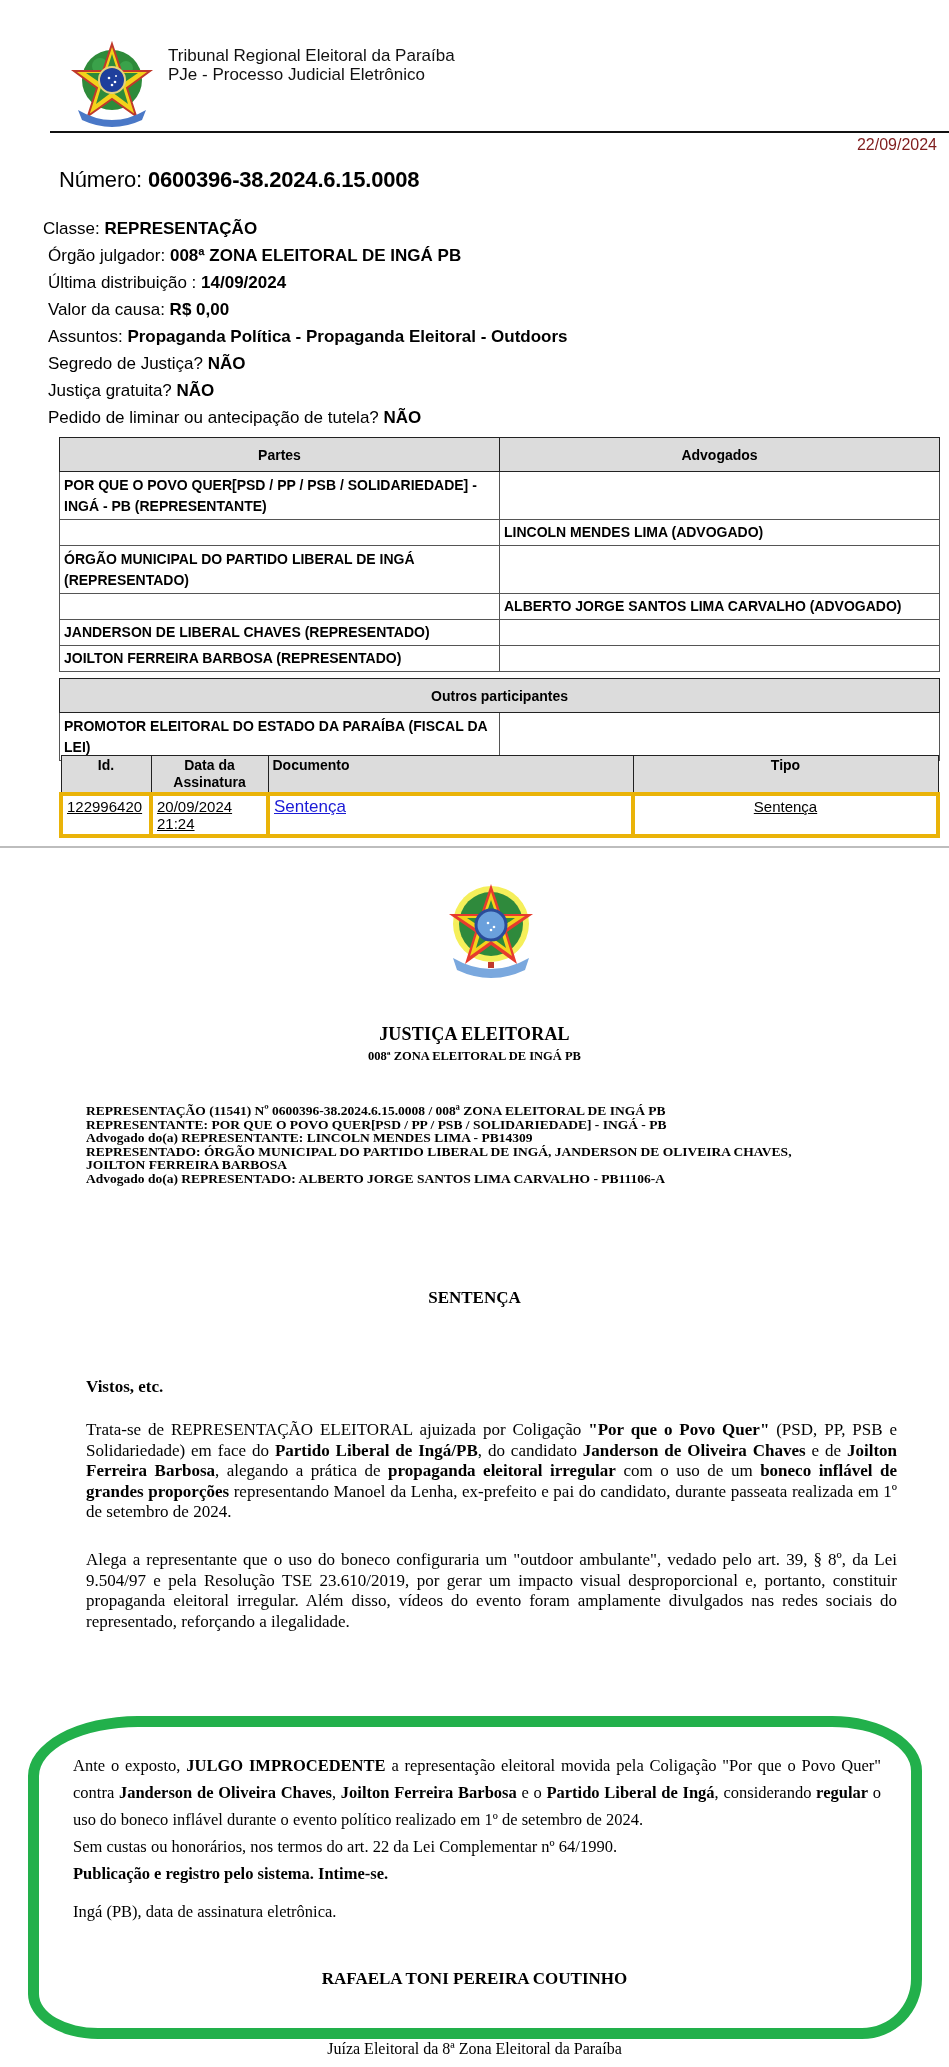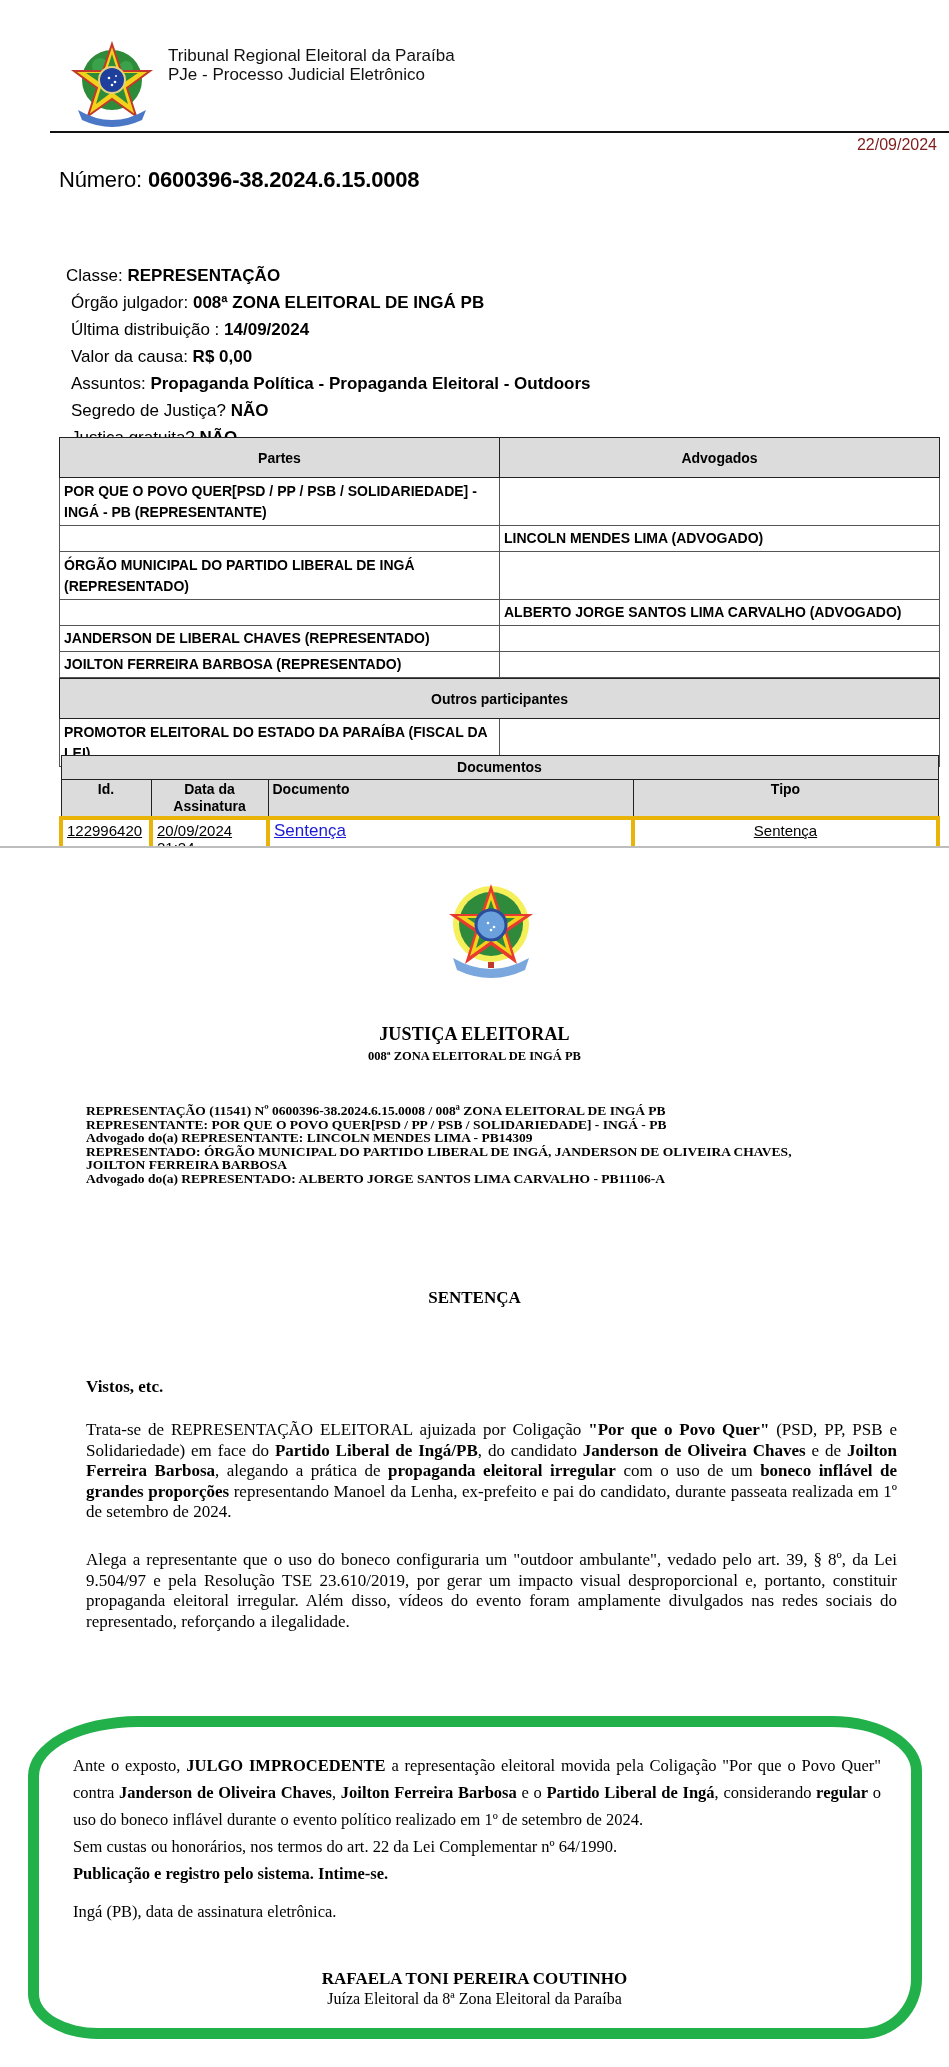--- a/index.html
+++ b/index.html
@@ -9,27 +9,27 @@
   
   .page1 { position: absolute; left: 0; top: 0; width: 949px; height: 847px; overflow: hidden; background: #fff; }
   .hdr-logo { position: absolute; left: 70px; top: 38px; width: 84px; height: 90px; }
   .hdr-title { position: absolute; left: 168px; top: 46px; font-size: 17px; line-height: 19px; color: #111; }
   .hdr-rule { position: absolute; left: 50px; top: 131px; width: 899px; height: 2px; background: #111; }
   .print-date { position: absolute; right: 12px; top: 136px; font-size: 16px; color: #7f1d1d; }
 
   .numero { position: absolute; left: 59px; top: 167px; font-size: 22px; letter-spacing: -0.2px; }
   .numero b { font-weight: bold; }
 
-  .info { position: absolute; left: 66px; top: 215px; font-size: 17px; line-height: 27px; margin-top: 47px; }
+  .info { position: absolute; left: 43px; top: 215px; font-size: 17px; line-height: 27px; }
   .info .row { white-space: nowrap; }
   .info .row.indent { padding-left: 5px; }
   .info b { font-weight: bold; }
 
   table.pj { position: absolute; left: 59px; width: 881px; border-collapse: collapse; font-size: 14px; }
-  table.pj th { background: #dcdcdc; font-weight: bold; text-align: center; border: 1px solid #222; height: 40px; padding: 2px 4px; font-size: 14px; }
+  table.pj th { background: #dcdcdc; font-weight: bold; text-align: center; border: 1px solid #222; height: 34px; padding: 2px 4px; font-size: 14px; }
   table.pj td { border: 1px solid #555; padding: 2px 4px; vertical-align: middle; font-weight: bold; line-height: 21px; }
   table.pj td.c1 { width: 440px; }
   .tbl-partes { top: 437px; }
   .tbl-outros { top: 678px; }
 
   table.docs { position: absolute; left: 59px; top: 755px; width: 881px; border-collapse: collapse; font-size: 14px; }
   table.docs th { background: #dcdcdc; font-weight: bold; border: 1px solid #222; padding: 1px 4px; line-height: 17px; }
   table.docs th.title { height: 24px; text-align: center; }
   table.docs td { border: 4px solid #eab308; padding: 2px 4px; vertical-align: top; font-size: 15px; line-height: 17px; text-decoration: underline; }
   .doc-link { color: #1a1ad6; text-decoration: underline; font-size: 17px; cursor: pointer; }
@@ -56,21 +56,21 @@
   .para2 { top: 702px; }
 
   
   .green-frame { position: absolute; left: 28px; top: 868px; width: 894px; height: 323px; border: 11px solid #22b04b; border-radius: 110px 90px 60px 70px / 60px 55px 60px 45px; pointer-events: none; }
 
   .conclusion { position: absolute; left: 73px; top: 904px; width: 808px; font-size: 16.5px; line-height: 27px; text-align: justify; }
   .conclusion b { font-weight: bold; }
   .conclusion .line { text-align: left; }
   .place-date { position: absolute; left: 73px; top: 1054px; font-size: 16.5px; }
   .signer { position: absolute; left: 0; width: 949px; top: 1121px; text-align: center; font-size: 17px; font-weight: bold; }
-  .signer-role { position: absolute; left: 0; width: 949px; top: 1142px; text-align: center; font-size: 16px; }
+  .signer-role { position: absolute; left: 0; width: 949px; top: 1192px; text-align: center; font-size: 16px; }
 </style>
 </head>
 <body>
 
 <div class="page1">
   <svg class="hdr-logo" viewBox="0 0 84 90">
     <circle cx="42" cy="42" r="30" fill="#2e8b3a"></circle>
     <circle cx="30" cy="28" r="8" fill="#3aa24a"></circle>
     <circle cx="56" cy="30" r="7" fill="#3aa24a"></circle>
     <polygon points="42,6 51,33 80,33 57,50 66,78 42,61 18,78 27,50 4,33 33,33" fill="#f4d21b" stroke="#c0392b" stroke-width="2"></polygon>
@@ -145,23 +145,20 @@
     </tr>
     <tr style="height:48px">
       <td class="c1">PROMOTOR ELEITORAL DO ESTADO DA PARAÍBA (FISCAL DA LEI)</td>
       <td></td>
     </tr>
   </tbody>
     </table>
 
   <table class="docs">
     <tbody>
-        <tr>
-      <th class="title" colspan="4">Documentos</th>
-    </tr>
     <tr>
       <th style="width:90px;vertical-align:top">Id.</th>
       <th style="width:117px">Data da Assinatura</th>
       <th class="left" style="width:365px;vertical-align:top">Documento</th>
       <th style="vertical-align:top">Tipo</th>
     </tr>
     <tr>
       <td>122996420</td>
       <td>
             <div>20/09/2024</div>

